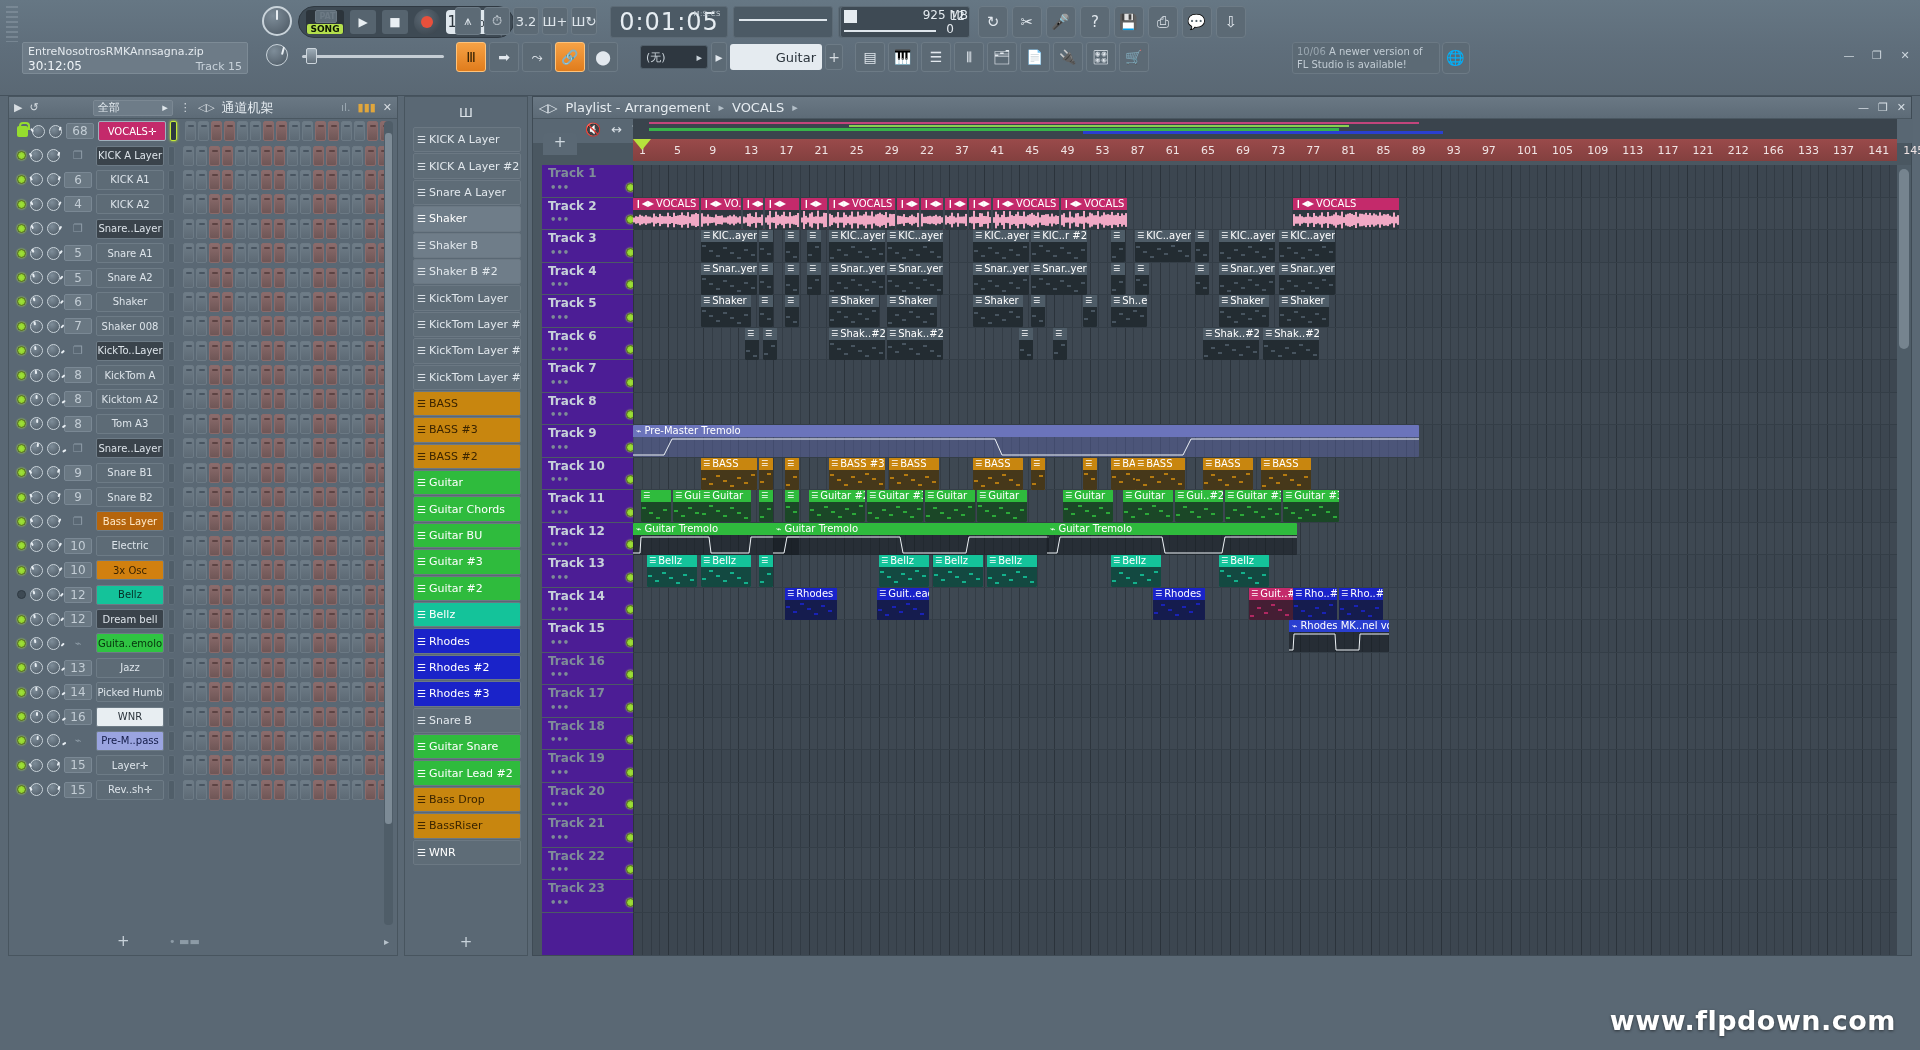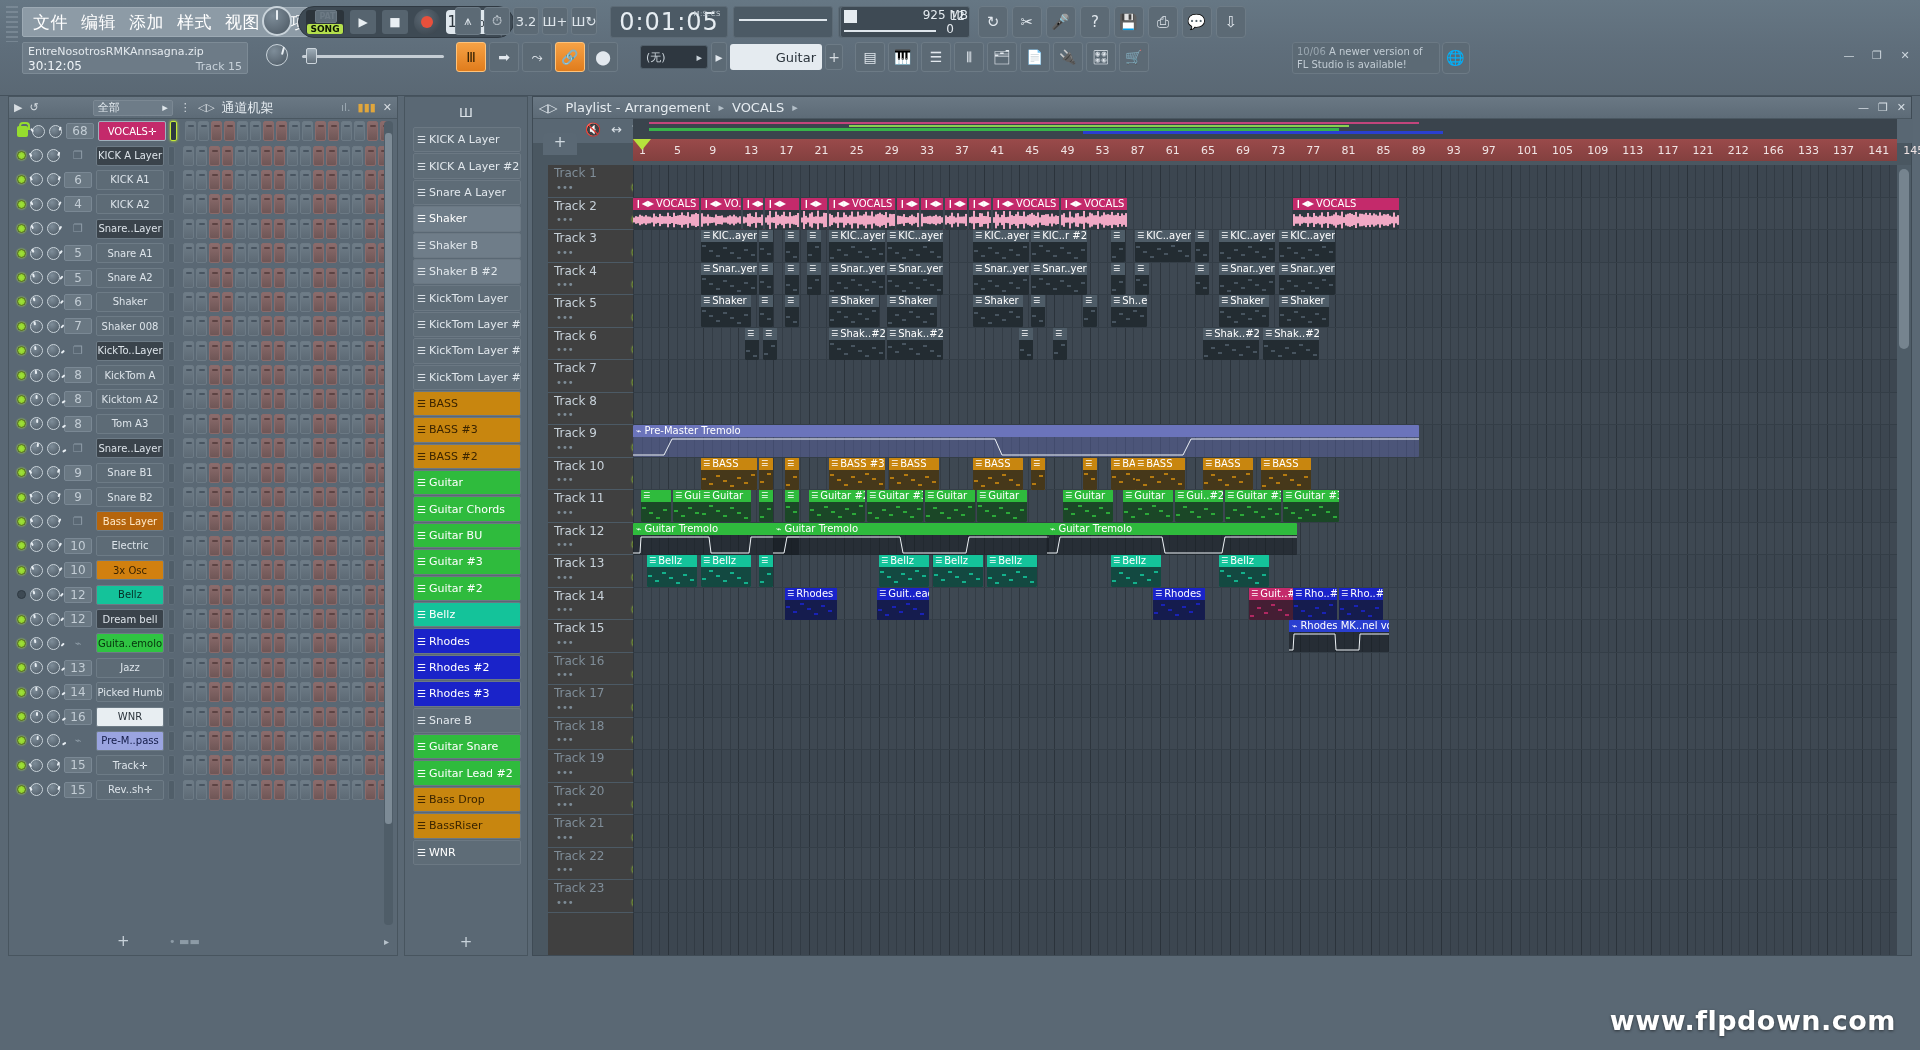--- a/index.html
+++ b/index.html
@@ -195,21 +195,21 @@
   #overview .g{ position:absolute; left:16px; top:9px; width:690px; height:3px; background:#37b34a; }
   #overview .g2{ position:absolute; left:216px; top:6px; width:500px; height:2px; background:#8ad14f; }
   #overview .p{ position:absolute; left:16px; top:3px; width:770px; height:2px; background:#c2457c; }
   #overview .b{ position:absolute; left:450px; top:12px; width:360px; height:3px; background:#2a3fd0; }
   #bars{ position:absolute; left:0; top:20px; right:14px; height:22px;
     background:linear-gradient(180deg,#9a4a4a,#83403f); display:flex; align-items:center; }
   .bn{ position:absolute; font-size:11px; color:#f0e4e4; }
   #playhead{ position:absolute; left:0; top:20px; width:0; height:0;
     border-left:9px solid transparent; border-right:9px solid transparent; border-top:11px solid #b6e23c; }
 
-  #tracknames{ position:absolute; left:15px; top:68px; width:100px; bottom:0; background:#404040; }
+  #tracknames{ position:absolute; left:9px; top:68px; width:100px; bottom:0; background:#4c1d95;font-weight:bold; }
   .tn{ height:32.5px; position:relative; border-bottom:1px solid #4c5a65; }
   .tn .lb{ position:absolute; left:6px; top:1px; font-size:12px; color:#c7d1d9; }
   .tn .lb.dim{ color:#7f8d98; }
   .tn .dots{ position:absolute; left:8px; bottom:4px; font-size:10px; color:#7e8c97; }
   .tn .led{ position:absolute; right:7px; bottom:5px; }
 
   #grid{ position:absolute; left:100px; top:68px; right:14px; bottom:0;
     background:#3c4650; overflow:hidden; }
   .vline{ position:absolute; top:0; bottom:0; width:1px; background:#323b44; }
   .vline.bar4{ background:#2b333b; width:1px; }
@@ -235,30 +235,20 @@
   #winbtns{ position:absolute; right:6px; top:46px; display:flex; gap:10px;
     color:#cdd6dd; font-size:11px; }
   .dotbtn{ width:18px; height:18px; display:flex; align-items:center; justify-content:center; }
 </style>
 </head>
 <body>
 
 <div id="topbar">
   <div id="menurow">
     <div class="grip"></div>
-    <div id="menu">
-        <span>文件</span>
-        <span>编辑</span>
-        <span>添加</span>
-        <span>样式</span>
-        <span>视图</span>
-        <span>选项</span>
-        <span>工具</span>
-        <span>帮助</span>
-      </div>
   </div>
 
   <div id="fileinfo">
     <div class="fn">EntreNosotrosRMKAnnsagna.zip</div>
     <div class="rw">
       <div class="tm">30:12:05</div>
       <div class="tk">Track 15</div>
     </div>
   </div>
 
@@ -1226,21 +1216,21 @@
       <div class="chrow">
         <div class="led"></div>
         <div class="knob k2">
           <i style="transform: rotate(-34deg); transform-origin: 50% 320%;"></i>
         </div>
         <div class="knob k2">
           <i style="transform: rotate(21deg); transform-origin: 50% 320%;"></i>
         </div>
         <div class="numbox">15</div>
         <div class="chname" style="background: rgb(93, 107, 118); color: rgb(221, 228, 234);">
-          <span>Track</span>
+          <span>Layer</span>
           <span> ✛</span>
         </div>
         <div class="minibar"></div>
         <div class="steps">
           <div class="st"></div>
           <div class="st"></div>
           <div class="st r"></div>
           <div class="st r"></div>
           <div class="st"></div>
           <div class="st"></div>
@@ -1469,21 +1459,21 @@
     </div>
     <div id="bars">
         <div class="bn" style="left: 6px;">1</div>
         <div class="bn" style="left: 41.12px;">5</div>
         <div class="bn" style="left: 76.24px;">9</div>
         <div class="bn" style="left: 111.36px;">13</div>
         <div class="bn" style="left: 146.48px;">17</div>
         <div class="bn" style="left: 181.6px;">21</div>
         <div class="bn" style="left: 216.72px;">25</div>
         <div class="bn" style="left: 251.84px;">29</div>
-        <div class="bn" style="left: 286.96px;">33</div>
+        <div class="bn" style="left: 286.96px;">22</div>
         <div class="bn" style="left: 322.08px;">37</div>
         <div class="bn" style="left: 357.2px;">41</div>
         <div class="bn" style="left: 392.32px;">45</div>
         <div class="bn" style="left: 427.44px;">49</div>
         <div class="bn" style="left: 462.56px;">53</div>
         <div class="bn" style="left: 497.68px;">87</div>
         <div class="bn" style="left: 532.8px;">61</div>
         <div class="bn" style="left: 567.92px;">65</div>
         <div class="bn" style="left: 603.04px;">69</div>
         <div class="bn" style="left: 638.16px;">73</div>

